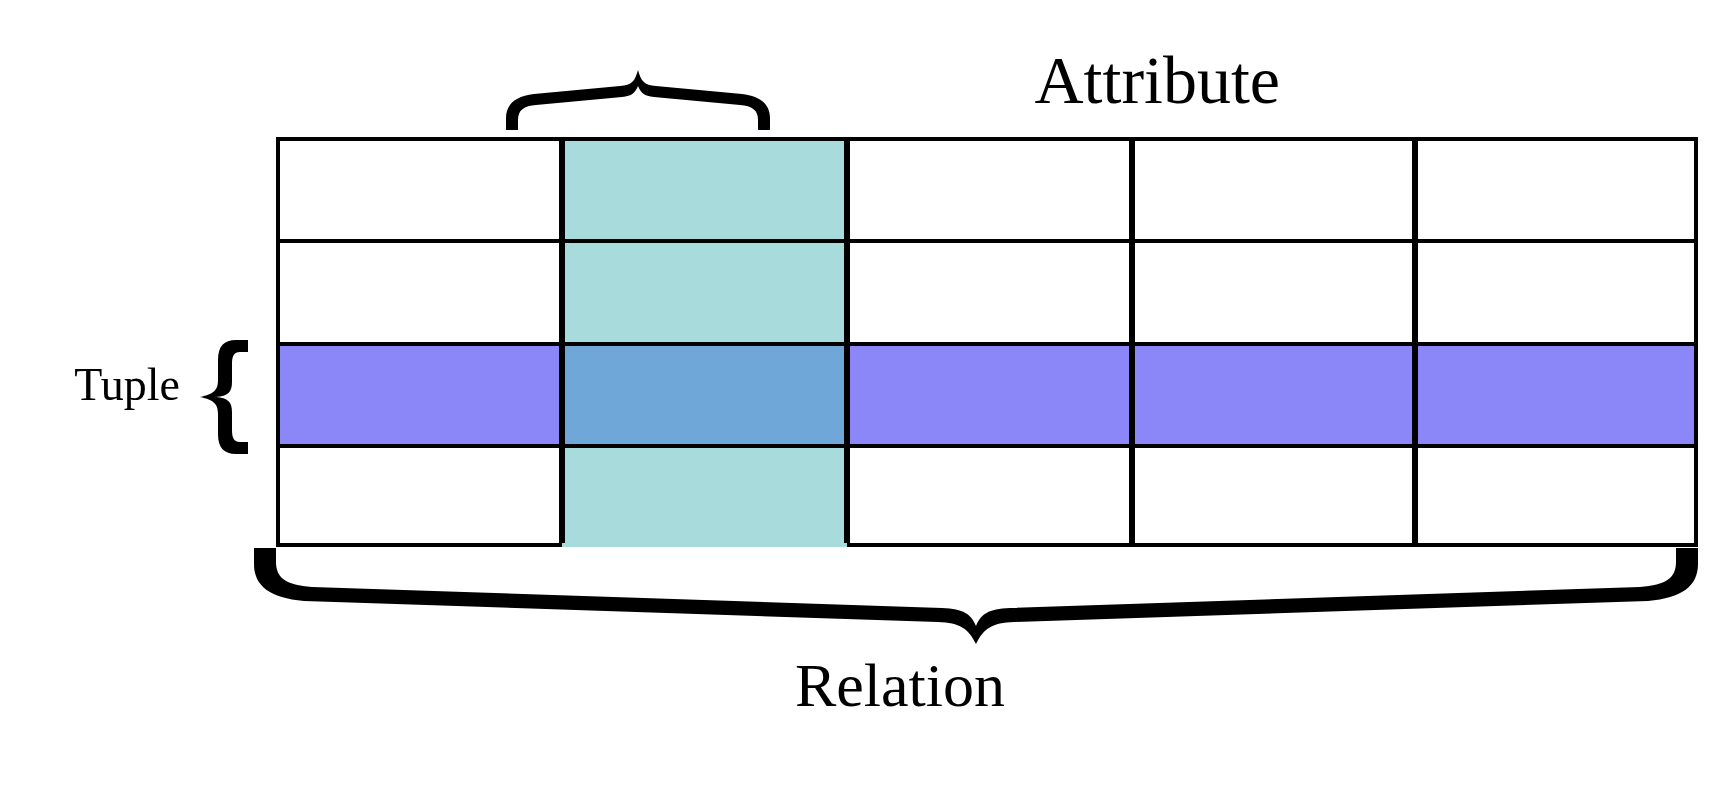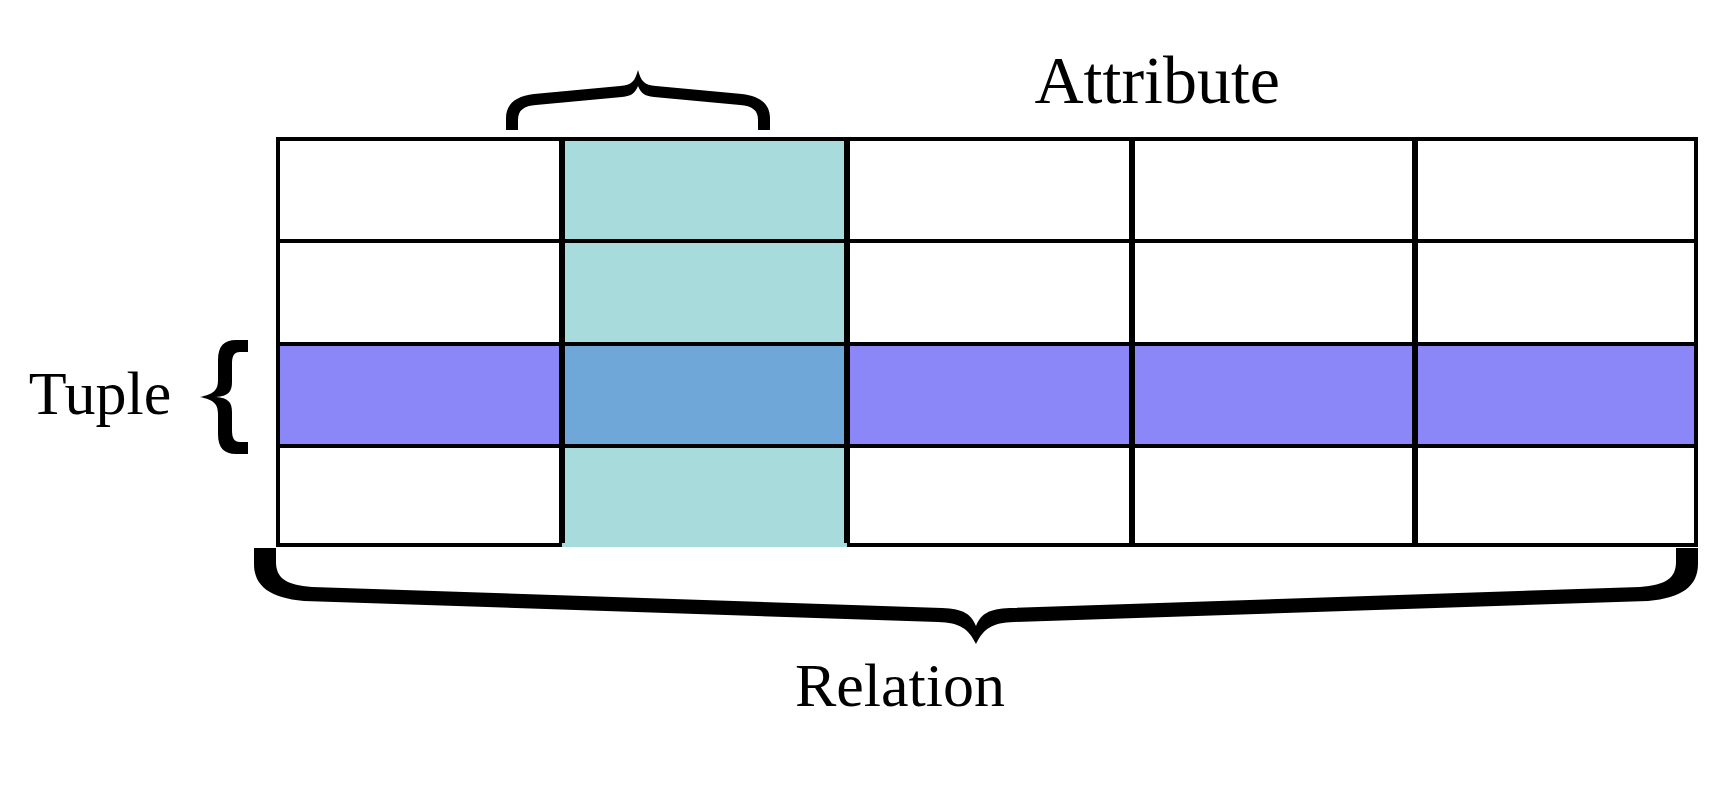--- a/index.html
+++ b/index.html
@@ -95,25 +95,25 @@
     margin-top: 39px;
   }
   #relation-label {
     left: 0;
     top: 650px;
     width: 1800px;
     text-align: center;
     font-size: 62px;
   }
   #tuple-label {
-    left: 12px;
+    left: 4px;
     top: 358px;
     width: 176px;
-    text-align: center;
-    font-size: 62px;
+    text-align: right;
+    font-size: 46px;
   }
 </style>
 </head>
 <body>
 
 <div id="canvas">
 
   <div class="label" id="attribute-label">Attribute</div>
 
   <div class="brace" id="attribute-brace">

